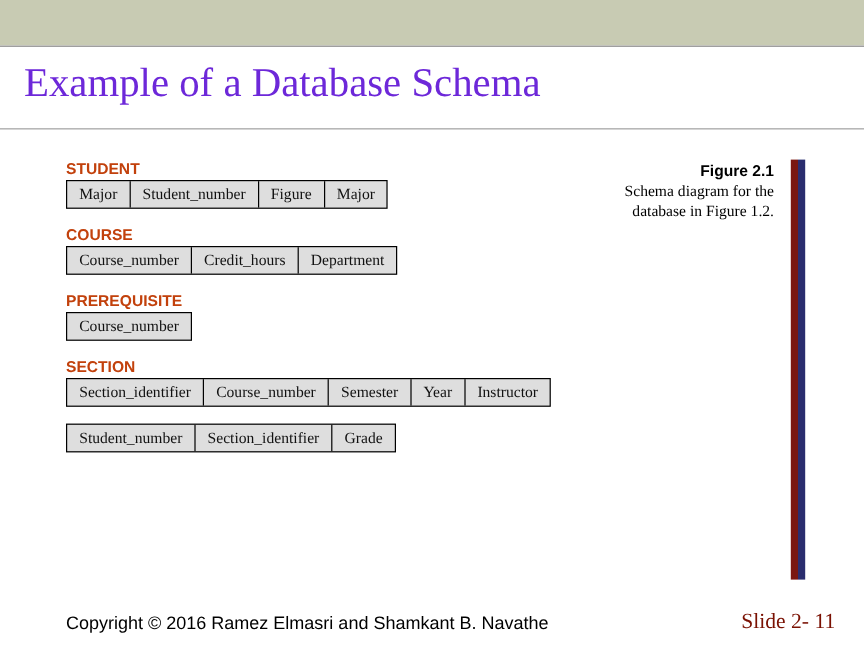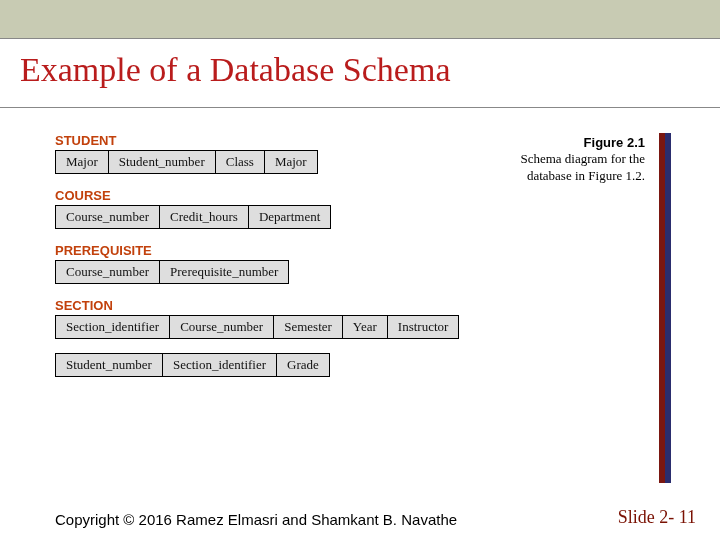--- a/index.html
+++ b/index.html
@@ -27,21 +27,21 @@
     border-top: 1px solid #888;
     border-bottom: 1px solid #888;
     box-sizing: border-box;
   }
   .title-band h1 {
     margin: 0;
     padding: 12px 0 0 20px;
     font-family: "Times New Roman", Times, serif;
     font-weight: 400;
     font-size: 34px;
-    color: #b91c1c;
+    color: #6d28d9;
   }
   .slide-body {
     position: absolute;
     top: 108px; left: 0;
     width: 720px;
     height: 392px;
     background: #ffffff;
   }
   .content-area {
     position: absolute;
@@ -149,39 +149,38 @@
       <span class="fig-bold">Figure 2.1</span><br>
       <span>Schema diagram for the</span><br>
       <span>database in Figure 1.2.</span>
     </div>
 
     <div class="schema-block">
       <div class="schema-title">STUDENT</div>
       <div class="schema-row">
         <div class="schema-cell">Major</div>
         <div class="schema-cell">Student_number</div>
-        <div class="schema-cell">Class</div>
+        <div class="schema-cell">Figure</div>
         <div class="schema-cell">Major</div>
       </div>
     </div>
 
     <div class="schema-block">
       <div class="schema-title">COURSE</div>
       <div class="schema-row">
         <div class="schema-cell">Course_number</div>
         <div class="schema-cell">Credit_hours</div>
         <div class="schema-cell">Department</div>
       </div>
     </div>
 
     <div class="schema-block">
       <div class="schema-title">PREREQUISITE</div>
       <div class="schema-row">
         <div class="schema-cell">Course_number</div>
-        <div class="schema-cell">Prerequisite_number</div>
       </div>
     </div>
 
     <div class="schema-block">
       <div class="schema-title">SECTION</div>
       <div class="schema-row">
         <div class="schema-cell">Section_identifier</div>
         <div class="schema-cell">Course_number</div>
         <div class="schema-cell">Semester</div>
         <div class="schema-cell">Year</div>

